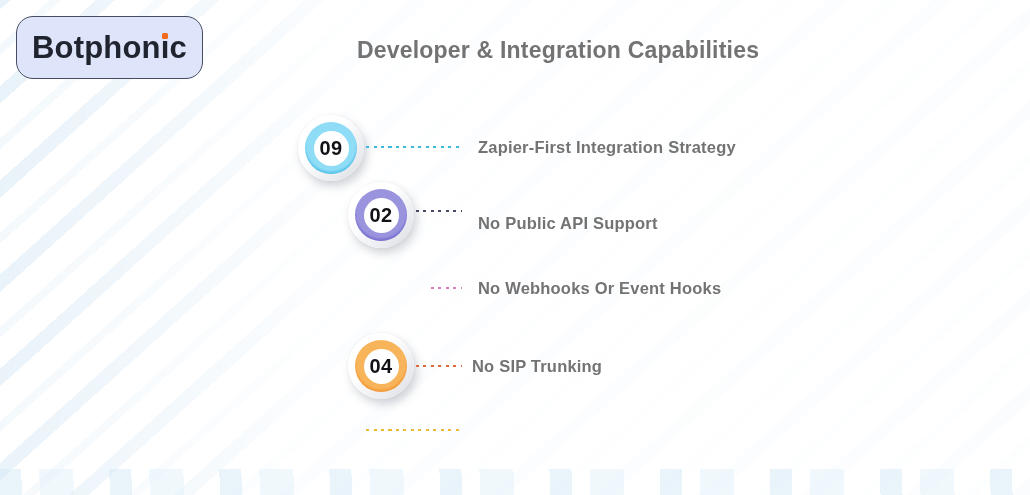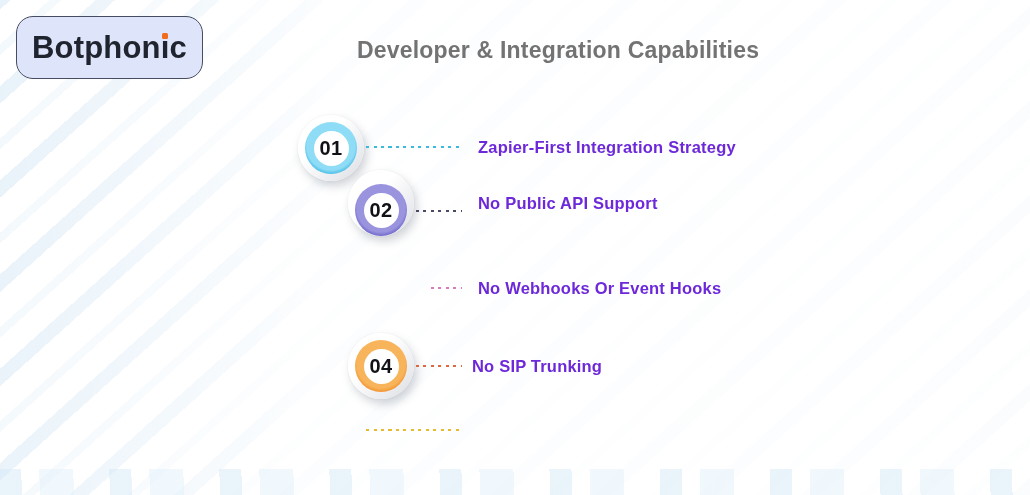--- a/index.html
+++ b/index.html
@@ -80,39 +80,39 @@
 
   
   .dash {
     position:absolute; height:2px;
     background:repeating-linear-gradient(90deg, var(--dash) 0 3px, transparent 3px 7.5px);
   }
 
   
   .step-label {
     position:absolute;
-    font-size:16.5px; font-weight:bold; color:#6d28d9; letter-spacing:0.2px;
+    font-size:16.5px; font-weight:bold; color:#737373; letter-spacing:0.2px;
     line-height:22px; white-space:nowrap;
   }
 
   
   .b1 { left:298px; top:115px; }
-  .b2 { left:348px; top:170px;align-items:flex-end; }
+  .b2 { left:348px; top:182px; }
   .b3 { left:363px; top:255px; }
   .b4 { left:348px; top:333px; }
   .b5 { left:298px; top:397px; }
 
   .d1 { left:366px; top:146px; width:96px; }
   .d2 { left:416px; top:210px; width:46px; }
   .d3 { left:431px; top:287px; width:31px; }
   .d4 { left:416px; top:365px; width:46px; }
   .d5 { left:366px; top:429px; width:96px; }
 
   .l1 { left:478px; top:136px; }
-  .l2 { left:478px; top:192px; }
+  .l2 { left:478px; top:212px; }
   .l3 { left:478px; top:277px; }
   .l4 { left:472px; top:355px; }
   .l5 { left:478px; top:423px; }
 </style>
 </head>
 <body>
 
 <div class="page">
   <div class="bg-pattern"></div>
   <div class="bg-pattern-bottom"></div>
@@ -123,21 +123,21 @@
         <span class="logo-i"><span>ı</span><span class="i-dot"></span></span>
         <span>c</span>
       </span>
   </div>
 
   <div class="page-title">Developer &amp; Integration Capabilities</div>
 
   <div class="badge b1" style="--ring-light: #8fdcf6; --ring-main: #27aede; --ring-dark: #0f8ec9;">
     <div class="badge-ring">
       <div class="badge-inner">
-        <span class="badge-num">01</span>
+        <span class="badge-num">09</span>
       </div>
     </div>
   </div>
   <div class="dash d1" style="--dash: #3cb9de;"></div>
   <div class="step-label l1">Zapier-First Integration Strategy</div>
 
   <div class="badge b2" style="--ring-light: #9a93de; --ring-main: #5b51c3; --ring-dark: #4a41ab;">
     <div class="badge-ring">
       <div class="badge-inner">
         <span class="badge-num">02</span>

